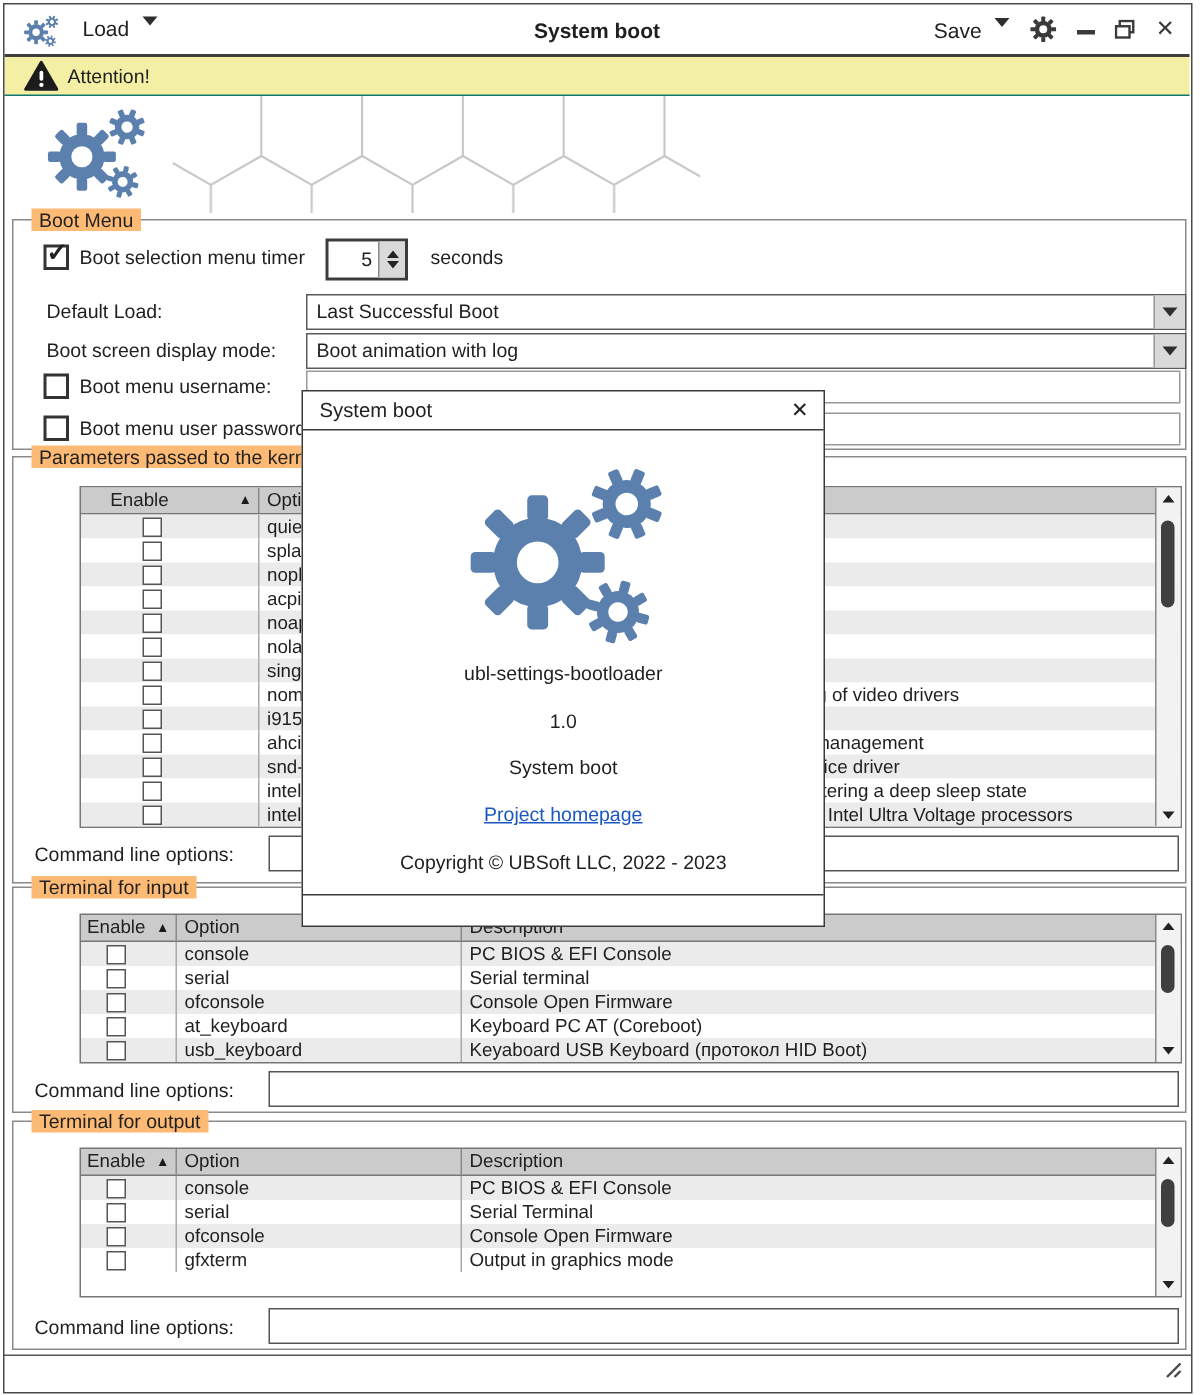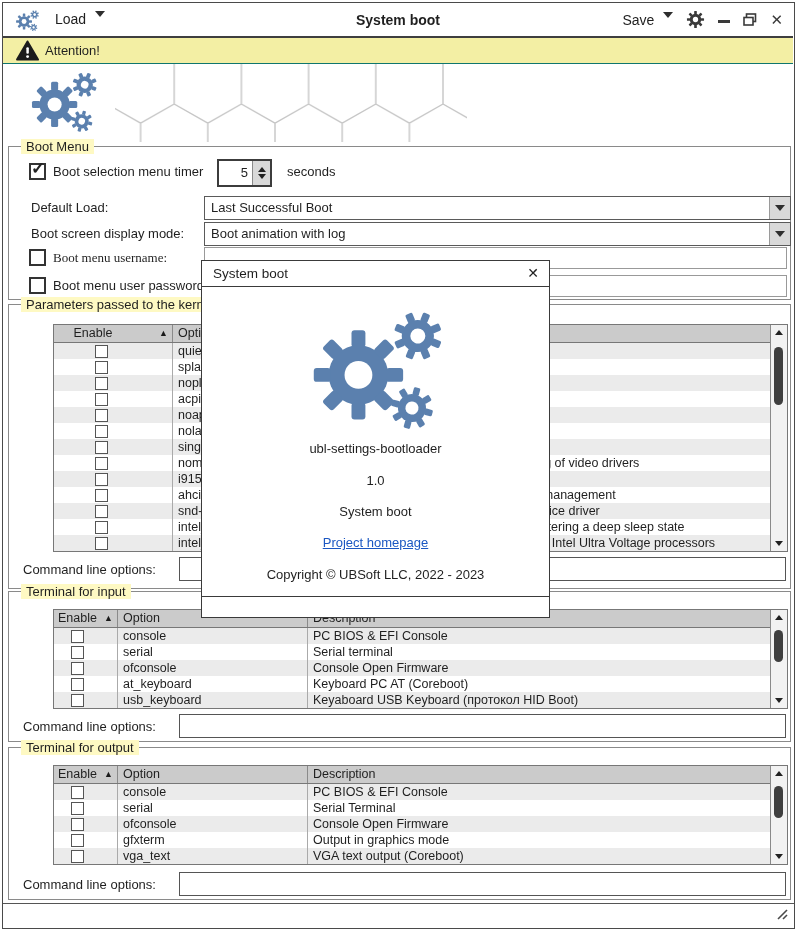--- a/index.html
+++ b/index.html
@@ -26,21 +26,21 @@
   .attention{left:3px;top:38px;width:790px;height:25px;background:#f3efa4;border-bottom:1px solid #0f766e;z-index:1;}
   .warn-icon{left:13px;top:2px;}
   .attention-label{left:42px;top:5px;font-size:13px;}
   
   .banner{left:3px;top:64px;width:790px;height:78px;background:#fff;overflow:hidden;}
   .hexes{left:112px;top:0;}
   .banner-gears{left:20px;top:2px;}
   .banner-title{left:117px;top:32px;font-weight:bold;font-size:15px;z-index:2;}
   
   .group{position:absolute;border:1px solid #8a8a8a;background:transparent;}
-  .legend{position:absolute;top:-8px;left:12px;background:#fef9c3;padding:0 5px;font-size:13px;line-height:15px;}
+  .legend{position:absolute;top:-8px;left:12px;background:#fdba74;padding:0 5px;font-size:13px;line-height:15px;}
   .lbl{position:absolute;font-size:13px;white-space:nowrap;}
   
   .checkbox{position:absolute;width:13px;height:13px;border:2px solid #333;background:#fff;}
   .checkbox .mark{position:absolute;left:0px;top:-7px;font-size:17px;font-weight:bold;color:#222;}
   
   .spin{position:absolute;width:51px;height:24px;border:2px solid #3c3c3c;background:#fff;display:flex;}
   .spin-val{flex:1;text-align:right;font-size:13px;line-height:24px;padding-right:4px;}
   .spin-btns{width:17px;background:#d9d9d9;border-left:1px solid #8a8a8a;display:flex;flex-direction:column;align-items:center;justify-content:center;gap:2px;}
   
   .combo{position:absolute;height:22px;border:1px solid #5a5a5a;background:#fff;display:flex;}
@@ -194,21 +194,21 @@
 
   <span class="lbl" style="left:22px;top:79px;">Boot screen display mode:</span>
   <div class="combo" style="left:195px;top:75px;width:585px;">
     <span class="combo-val">Boot animation with log</span>
     <span class="combo-btn">
         <i class="tri-down"></i>
       </span>
   </div>
 
   <span class="checkbox" style="left:20px;top:102px;"></span>
-  <span class="lbl" style="left:44px;top:103px;font-family:Liberation Serif, serif;">Boot menu username:</span>
+  <span class="lbl" style="left:44px;top:103px;">Boot menu username:</span>
   <input class="txt" style="left: 195px; top: 100px; width: 583px; height: 22px;" value="">
 
   <span class="checkbox" style="left:20px;top:130px;"></span>
   <span class="lbl" style="left:44px;top:131px;">Boot menu user password</span>
   <input class="txt" style="left: 195px; top: 128px; width: 583px; height: 22px;" value="">
 </div>
 
 <div class="group" style="left:8px;top:304px;width:781px;height:283px;">
   <span class="legend">Parameters passed to the kernel</span>
 
@@ -442,27 +442,20 @@
         </div>
 
         <div class="trow" style="grid-template-columns:63px 190px 1fr;">
           <div class="td td-check">
             <span class="cb"></span>
           </div>
           <div class="td">gfxterm</div>
           <div class="td">Output in graphics mode</div>
         </div>
 
-        <div class="trow alt" style="grid-template-columns:63px 190px 1fr;">
-          <div class="td td-check">
-            <span class="cb"></span>
-          </div>
-          <div class="td">vga_text</div>
-          <div class="td">VGA text output (Coreboot)</div>
-        </div>
       </div>
     <div class="vscroll">
       <i class="tri-up-s sb-up"></i>
       <span class="sb-thumb" style="top:20px;height:32px;"></span>
       <i class="tri-down-s sb-down"></i>
     </div>
   </div>
 
   <span class="lbl" style="left:14px;top:129px;">Command line options:</span>
   <input class="txt dark" style="left: 170px; top: 124px; width: 607px; height: 24px;" value="">

